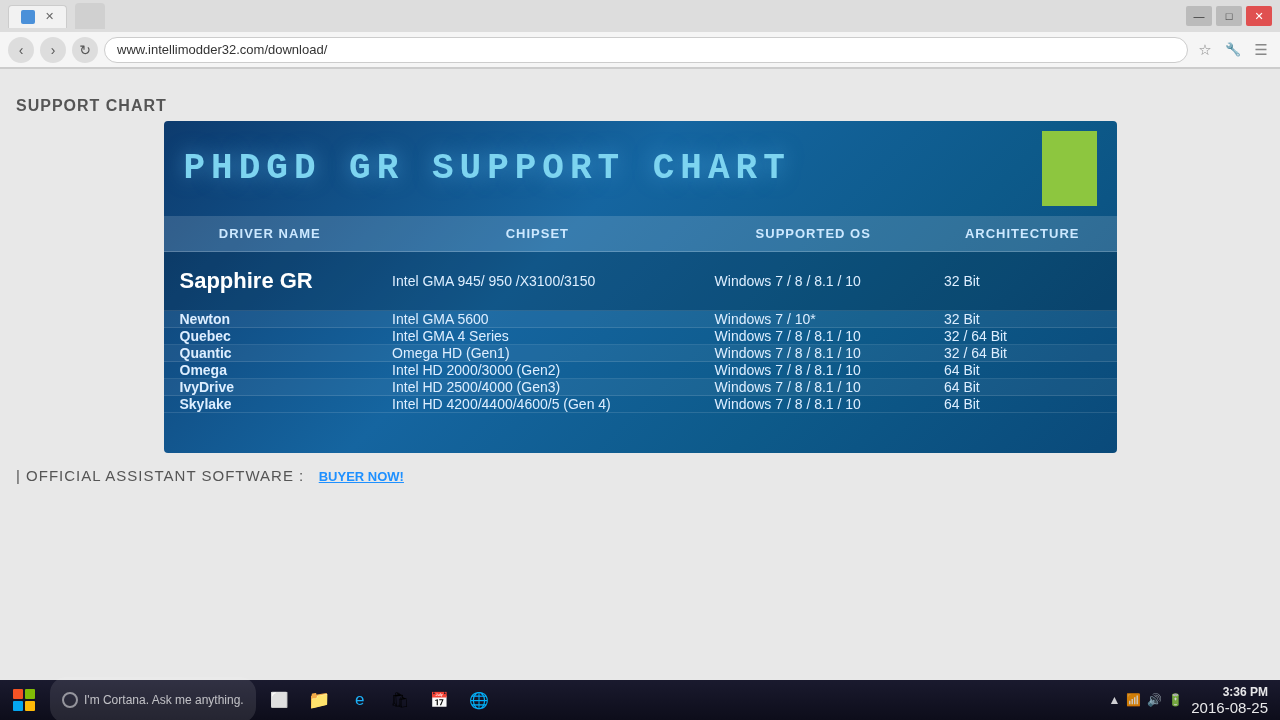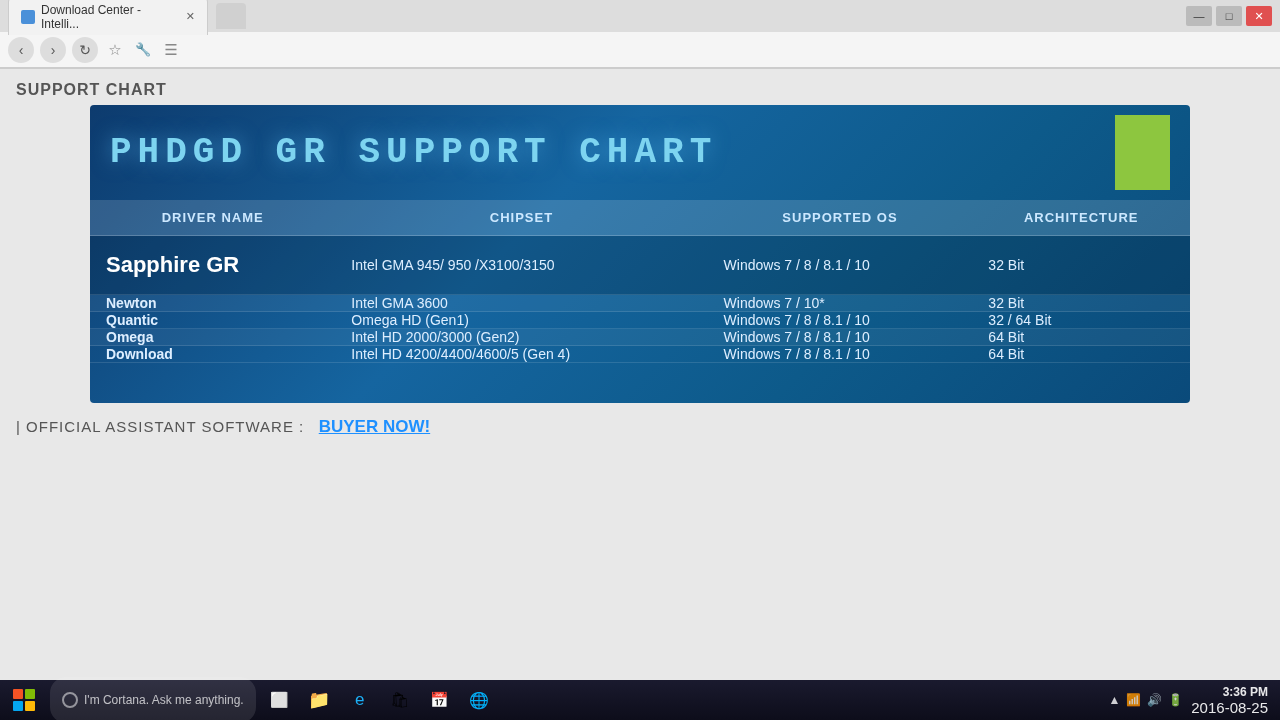--- a/index.html
+++ b/index.html
@@ -130,28 +130,28 @@
     .page-content {
       background: #e8e8e8;
       padding: 0 0 0 0;
       overflow: hidden;
     }
 
     .support-chart-label {
       font-size: 16px;
       font-weight: bold;
       color: #555;
-      padding: 12px 16px 6px 16px;
+      padding: 28px 16px 6px 16px;
       letter-spacing: 1px;
     }
 
     
     .chart-card {
       margin: 0 auto;
-      width: 1100px;
+      width: 953px;
       background: linear-gradient(135deg, #0d3b6e 0%, #1565a0 40%, #0d5a8a 70%, #0a4a7a 100%);
       border-radius: 4px;
       position: relative;
       overflow: hidden;
     }
 
     .chart-header {
       position: relative;
       height: 95px;
       display: flex;
@@ -271,21 +271,21 @@
       background: #e8e8e8;
     }
     .official-label {
       font-size: 15px;
       font-weight: normal;
       color: #555;
       letter-spacing: 1px;
     }
     .buy-link {
       color: #1e90ff;
-      font-size: 17px;
+      font-size: 13px;
       font-weight: bold;
       text-decoration: underline;
       margin-left: 10px;
     }
 
     
     .taskbar {
       position: fixed;
       bottom: 0;
       left: 0;
@@ -387,34 +387,36 @@
       background: #e8e8e8;
     }
   </style>
 </head>
 <body>
 
 <div class="browser-chrome">
   <div class="title-bar">
     <div class="tab">
       <div class="tab-icon"></div>
-      <span>Download Center - Intelli...</span>
       <span class="tab-close">✕</span>
     </div>
     <div class="tab-empty"></div>
     <div class="title-bar-controls">
       <div class="title-btn">—</div>
       <div class="title-btn">□</div>
       <div class="title-btn close">✕</div>
     </div>
   </div>
   <div class="nav-bar">
     <button class="nav-btn">‹</button>
     <button class="nav-btn">›</button>
     <button class="nav-btn">↻</button>
+    <div class="address-bar">
+      <span>www.intellimodder32.com/download/</span>
+    </div>
     <div class="nav-right">
       <div class="star-icon">☆</div>
       <div class="ext-icon" style="font-size:13px;color:#c00;font-weight:bold;">🔧</div>
       <div class="ext-icon">☰</div>
     </div>
   </div>
 </div>
 
 <div class="page-wrapper">
   <div class="page-content">
@@ -444,43 +446,55 @@
                 <td>
                   <span class="sapphire-name">Sapphire GR</span>
                 </td>
                 <td>Intel GMA 945/ 950 /X3100/3150</td>
                 <td>Windows 7 / 8 / 8.1 / 10</td>
                 <td>32 Bit</td>
               </tr>
 
               <tr>
                 <td class="driver-name-cell">Newton</td>
-                <td>Intel GMA 3600</td>
+                <td>Intel GMA 5600</td>
                 <td>Windows 7 / 10*</td>
                 <td>32 Bit</td>
               </tr>
 
+              <tr>
+                <td class="driver-name-cell">Quebec</td>
+                <td>Intel GMA 4 Series</td>
+                <td>Windows 7 / 8 / 8.1 / 10</td>
+                <td>32 / 64 Bit</td>
+              </tr>
 
               <tr>
                 <td class="driver-name-cell">Quantic</td>
                 <td>Omega HD (Gen1)</td>
                 <td>Windows 7 / 8 / 8.1 / 10</td>
                 <td>32 / 64 Bit</td>
               </tr>
 
               <tr>
                 <td class="driver-name-cell">Omega</td>
                 <td>Intel HD 2000/3000 (Gen2)</td>
                 <td>Windows 7 / 8 / 8.1 / 10</td>
                 <td>64 Bit</td>
               </tr>
 
-
-              <tr>
-                <td class="driver-name-cell">Download</td>
+              <tr>
+                <td class="driver-name-cell">IvyDrive</td>
+                <td>Intel HD 2500/4000 (Gen3)</td>
+                <td>Windows 7 / 8 / 8.1 / 10</td>
+                <td>64 Bit</td>
+              </tr>
+
+              <tr>
+                <td class="driver-name-cell">Skylake</td>
                 <td>Intel HD 4200/4400/4600/5 (Gen 4)</td>
                 <td>Windows 7 / 8 / 8.1 / 10</td>
                 <td>64 Bit</td>
               </tr>
             </tbody>
           </table>
 
           <div class="tooltip-overlay">
             <div class="tooltip-green-dot"></div>
             <div class="tooltip-inner">

